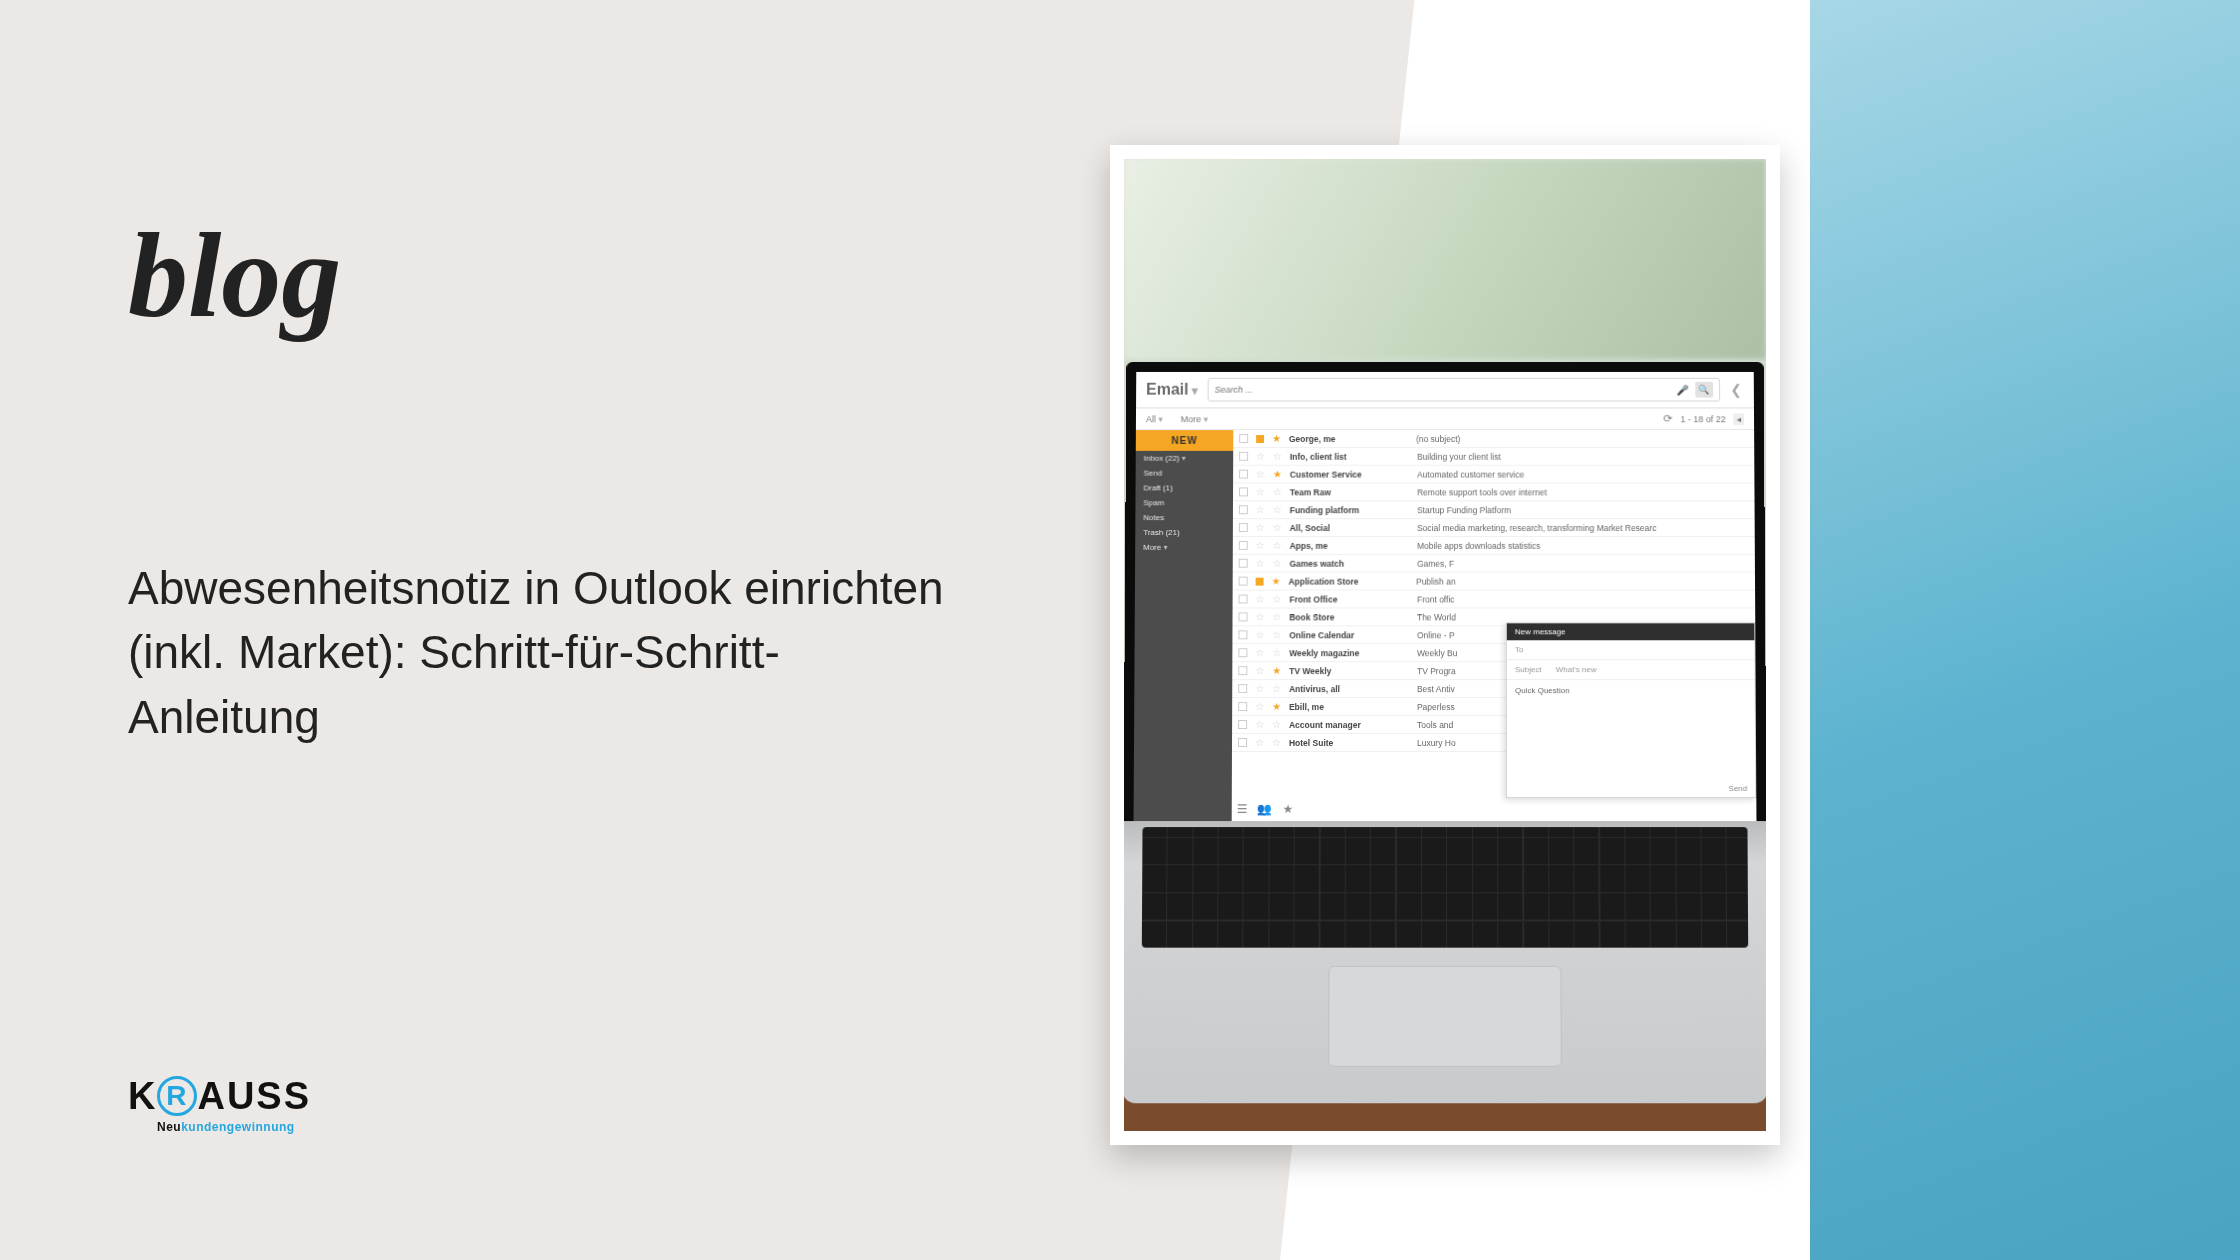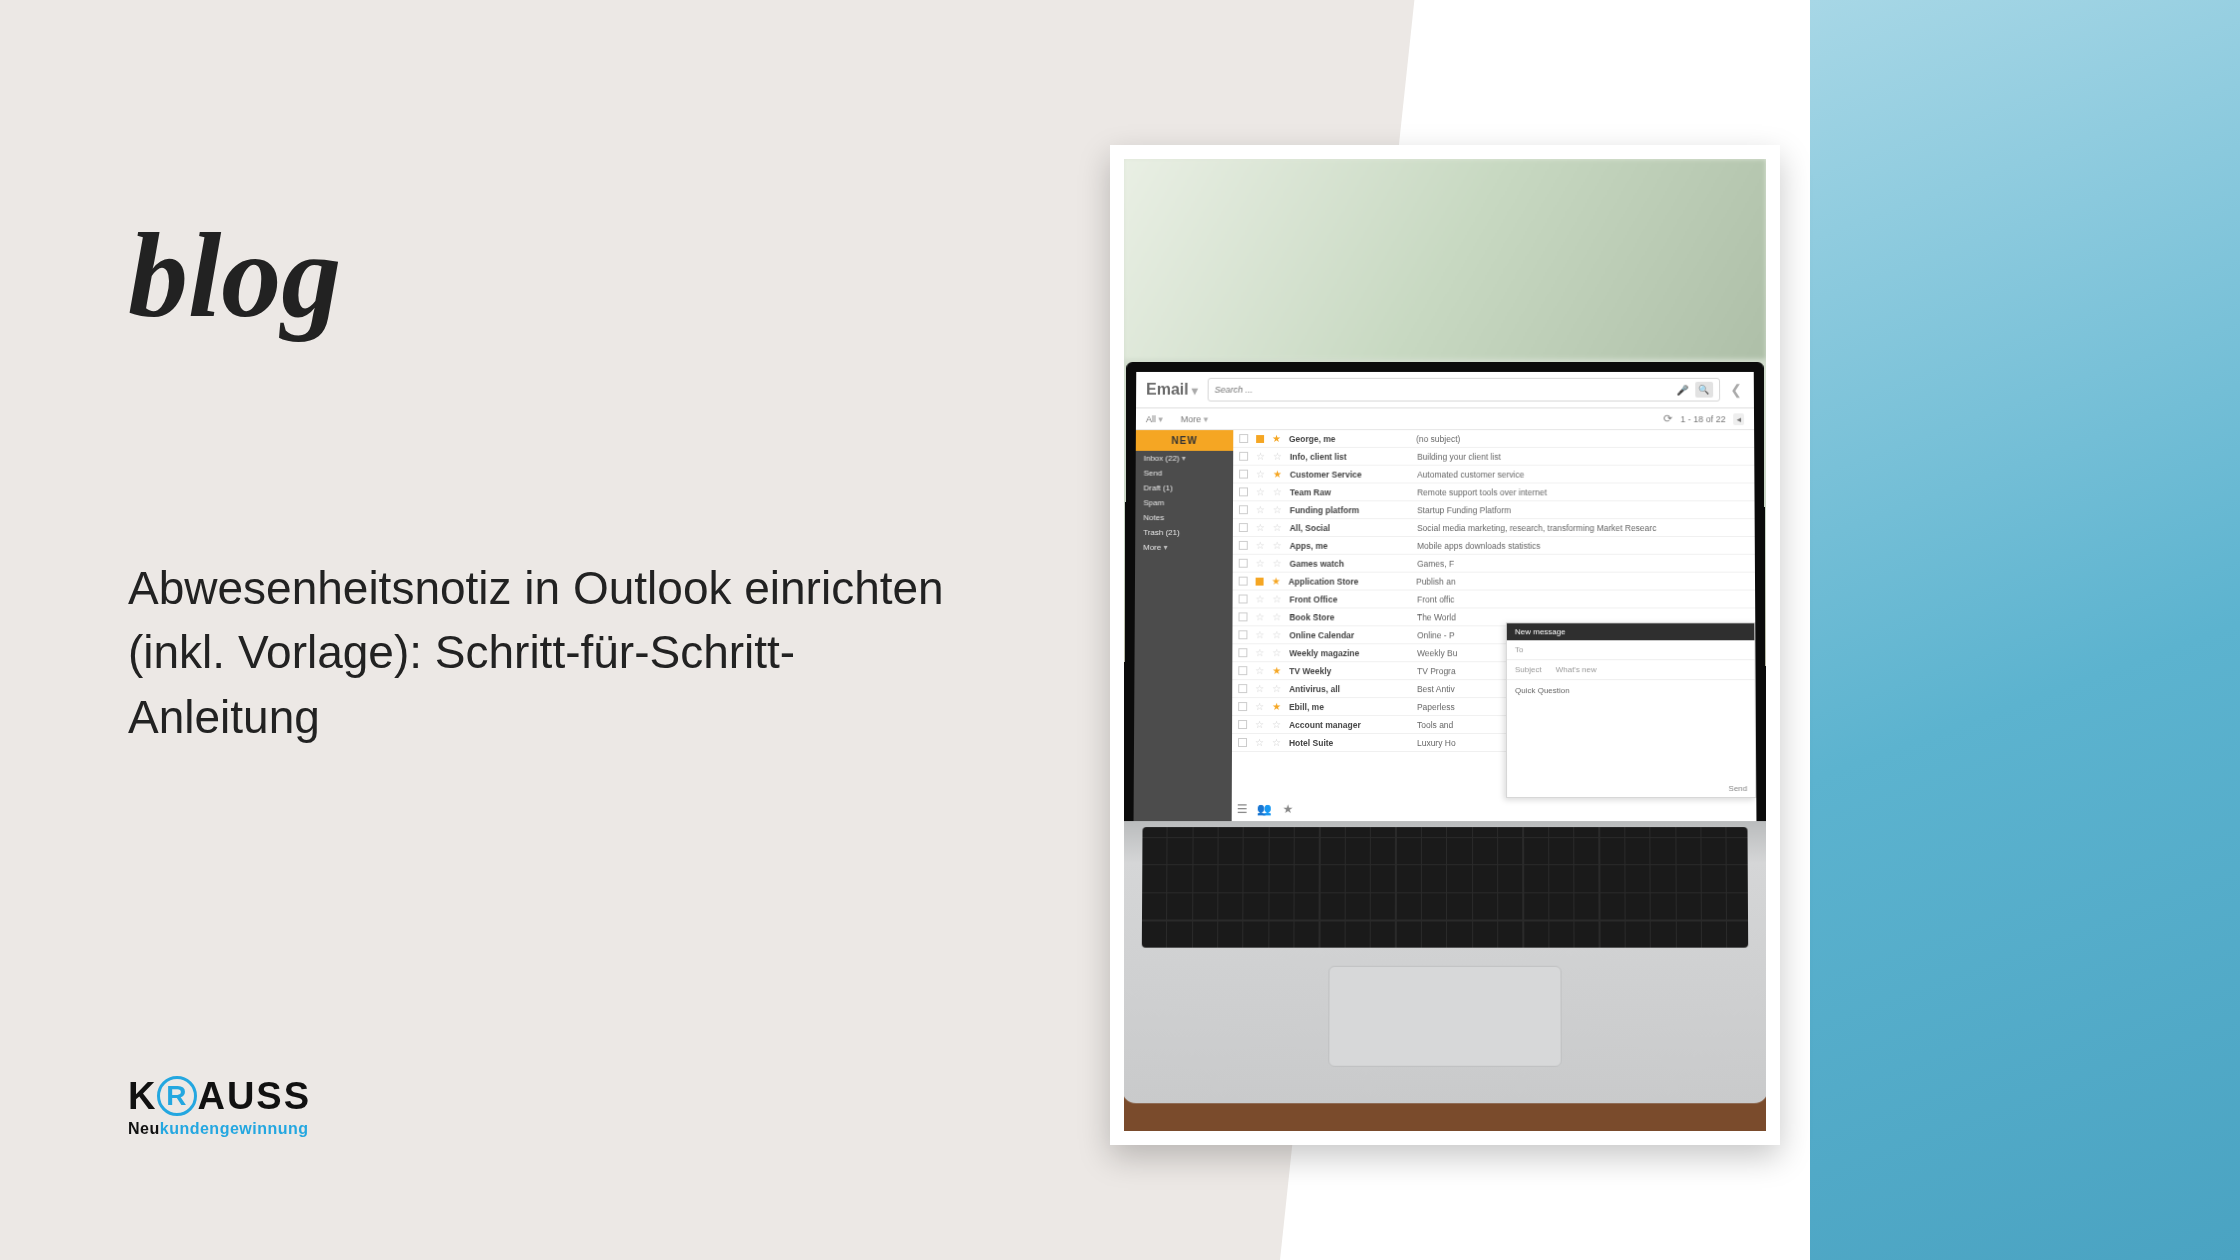--- a/index.html
+++ b/index.html
@@ -72,24 +72,25 @@
     color: #24a7e0;
     border: 3px solid #24a7e0;
     border-radius: 50%;
     width: 40px; height: 40px;
     line-height: 34px;
     text-align: center;
     font-size: 28px;
     vertical-align: 4px;
   }
   .logo-sub {
-    font-size: 16px;
+    font-size: 12px;
     font-weight: 700;
     letter-spacing: 0.5px;
     margin-top: 2px;
+    margin-left: 29px;
   }
   .logo-sub .neu { color: #111; }
   .logo-sub .rest { color: #24a7e0; }
 
   
   .photo-frame {
     position: absolute;
     left: 1110px;
     top: 145px;
     width: 670px;
@@ -310,21 +311,21 @@
 </style>
 </head>
 <body>
 
 <div class="canvas">
   <div class="diag-white"></div>
   <div class="blue-band"></div>
 
   <div class="text-block">
     <div class="title-line2">blog</div>
-    <div class="article-title">Abwesenheitsnotiz in Outlook einrichten (inkl. Vorlage): Schritt-für-Schritt-Anleitung</div>
+    <div class="article-title">Abwesenheitsnotiz in Outlook einrichten (inkl. Market): Schritt-für-Schritt-Anleitung</div>
   </div>
 
   <div class="logo">
     <div class="logo-main">
       K<span class="r">R</span>AUSS
     </div>
     <div class="logo-sub">
       <span class="neu">Neu</span><span class="rest">kundengewinnung</span>
     </div>
   </div>

